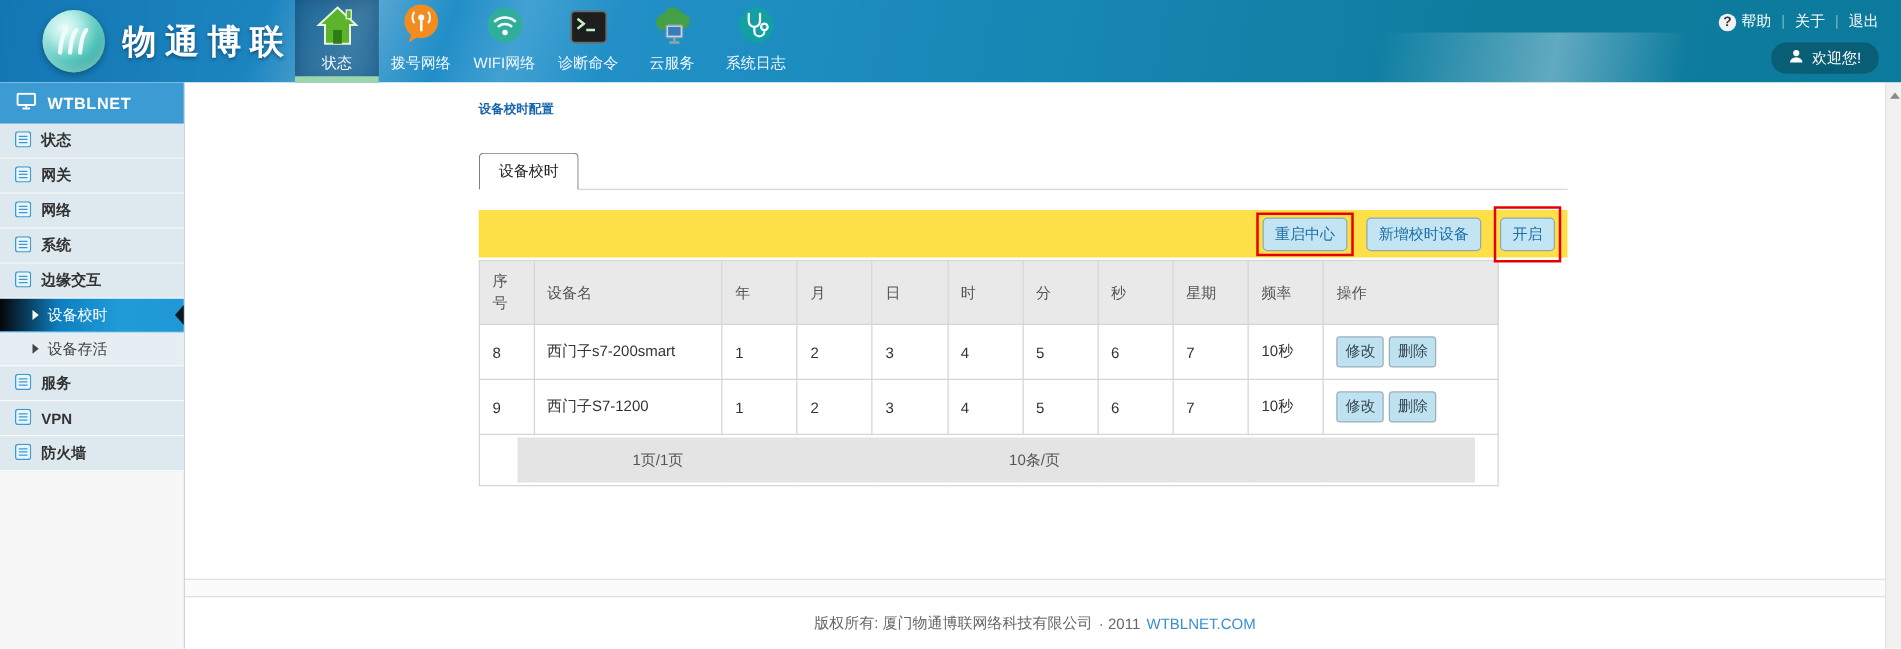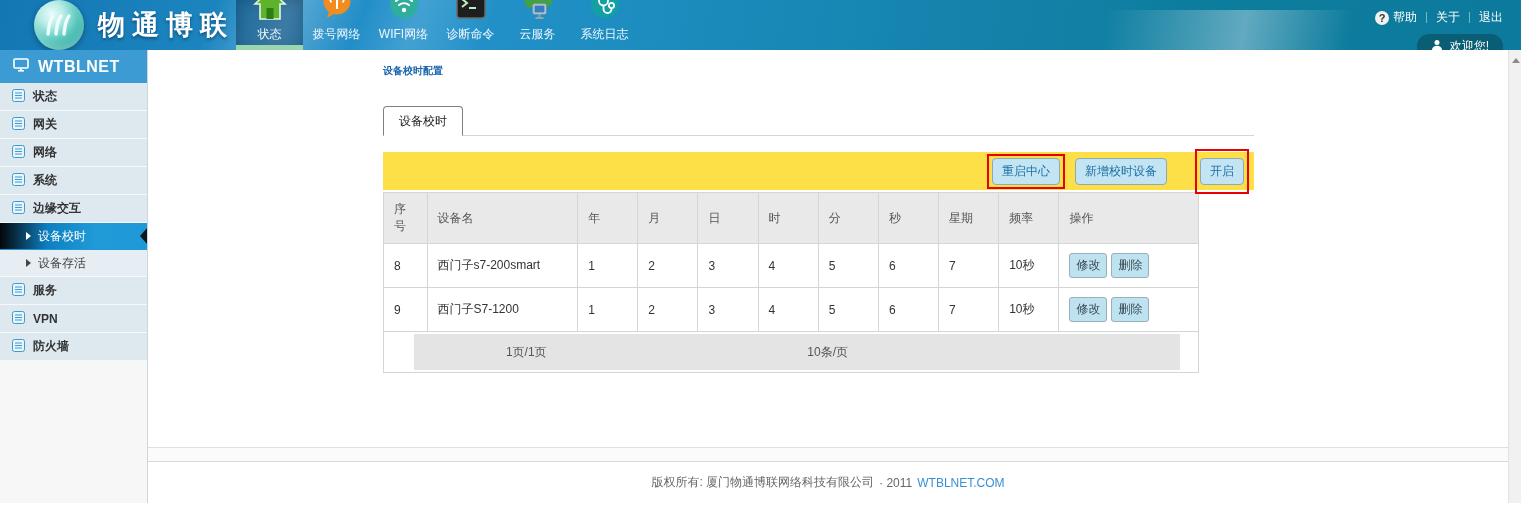--- a/index.html
+++ b/index.html
@@ -1,21 +1,21 @@
 <!DOCTYPE html>
 <html><head>
 <meta charset="utf-8">
 <style>
   * { box-sizing: border-box; margin: 0; padding: 0; }
   html,body { width:1521px; height:519px; overflow:hidden; }
   body { font-family:"Liberation Sans","DejaVu Sans",sans-serif; background:#fff; position:relative; }
 
   
   .topbar{
-    height:50px; display:flex; position:relative;
+    height:66px; display:flex; position:relative;
     background:linear-gradient(100deg,#1377b4 0%,#2492cb 28%,#1787b4 55%,#0d7d9e 78%,#0c7a9c 100%);
     overflow:hidden;
   }
   .topbar::before{
     content:""; position:absolute; left:-60px; top:-30px; width:900px; height:140px;
     background:linear-gradient(115deg,rgba(255,255,255,0) 30%,rgba(255,255,255,.28) 38%,rgba(255,255,255,0) 46%,rgba(255,255,255,.14) 52%,rgba(255,255,255,0) 60%);
     transform:rotate(-4deg); pointer-events:none;
   }
   .topbar::after{
     content:""; position:absolute; right:0; bottom:-20px; width:700px; height:60px;
@@ -47,21 +47,21 @@
     background:rgba(6,60,72,.45); border-radius:12px; padding:4px 14px; color:#fff; font-size:12px;
     display:flex; align-items:center; gap:7px; cursor:pointer;
   }
 
   
   .layout{ display:flex; height:453px; position:relative; }
 
   
   .sidebar{ width:148px; background:#f7f7f7; border-right:1px solid #ccd6dd; flex:none; }
   .sidebar-header{
-    height:33px; background:#3c9bd2; color:#fff; font-size:16px; font-weight:bold;
+    height:33px; background:#3c9bd2; color:#fff; font-size:13px; font-weight:bold;
     display:flex; align-items:center; gap:9px; padding-left:13px; letter-spacing:.5px;
   }
   .side-item{
     height:28px; display:flex; align-items:center; gap:8px; padding-left:12px;
     background:#dde8ef; border-bottom:1px solid #f6fafc; font-size:12px; font-weight:bold; color:#333; cursor:pointer;
   }
   .side-sub{
     height:27px; display:flex; align-items:center; gap:7px; padding-left:26px;
     background:#e7eef3; border-bottom:1px solid #f6fafc; font-size:12px; color:#444; cursor:pointer; position:relative;
   }
@@ -89,21 +89,21 @@
   .toolbar{
     margin-top:16px; width:871px; height:38px; background:#fde047;
     display:flex; align-items:center; justify-content:flex-end; gap:10px; padding-right:5px;
   }
   .btn{
     background:#c3e5f3; border:1px solid #8fa8b5; border-radius:4px; color:#1d6fa5;
     font-size:12px; padding:4px 9px; cursor:pointer; white-space:nowrap;
     font-family:"Liberation Sans","DejaVu Sans",sans-serif;
   }
   .anno{ border:2px solid #e60000; padding:2px 3px; display:inline-flex; align-items:center; }
-  .anno.tall{ padding:7px 3px;margin-left:18px; }
+  .anno.tall{ padding:7px 3px; }
 
   table.grid{ margin-top:2px; width:816px; border-collapse:collapse; font-size:12px; color:#333; }
   .grid th{
     background:#e9e9e9; border:1px solid #d5d5d5; font-weight:normal; color:#555;
     text-align:left; padding:8px 10px; height:30px;
   }
   .grid td{ border:1px solid #d5d5d5; padding:9px 10px; height:37px; background:#fff; }
   .col-idx{width:45px;} .col-name{width:162px;} .col-n{width:64px;} .col-op{width:152px;}
   .mini-btn{
     background:#bfe2f1; border:1px solid #9aafbc; border-radius:3px; color:#3a4a56;

